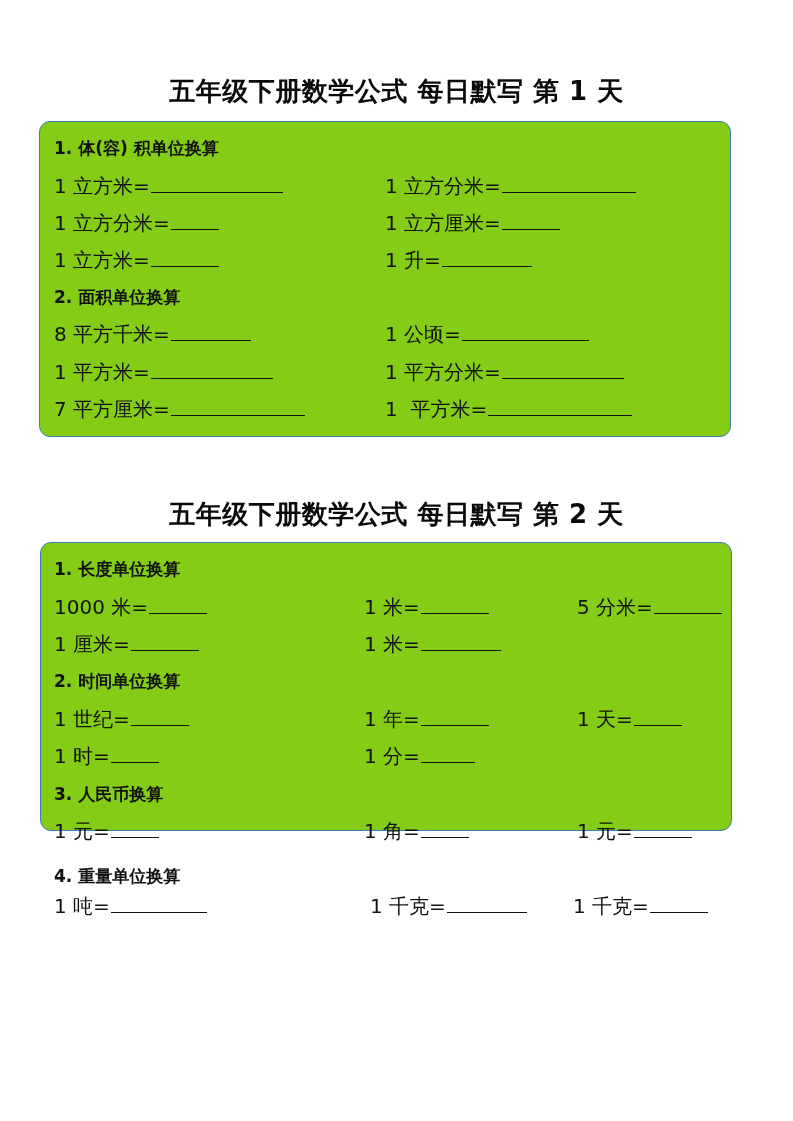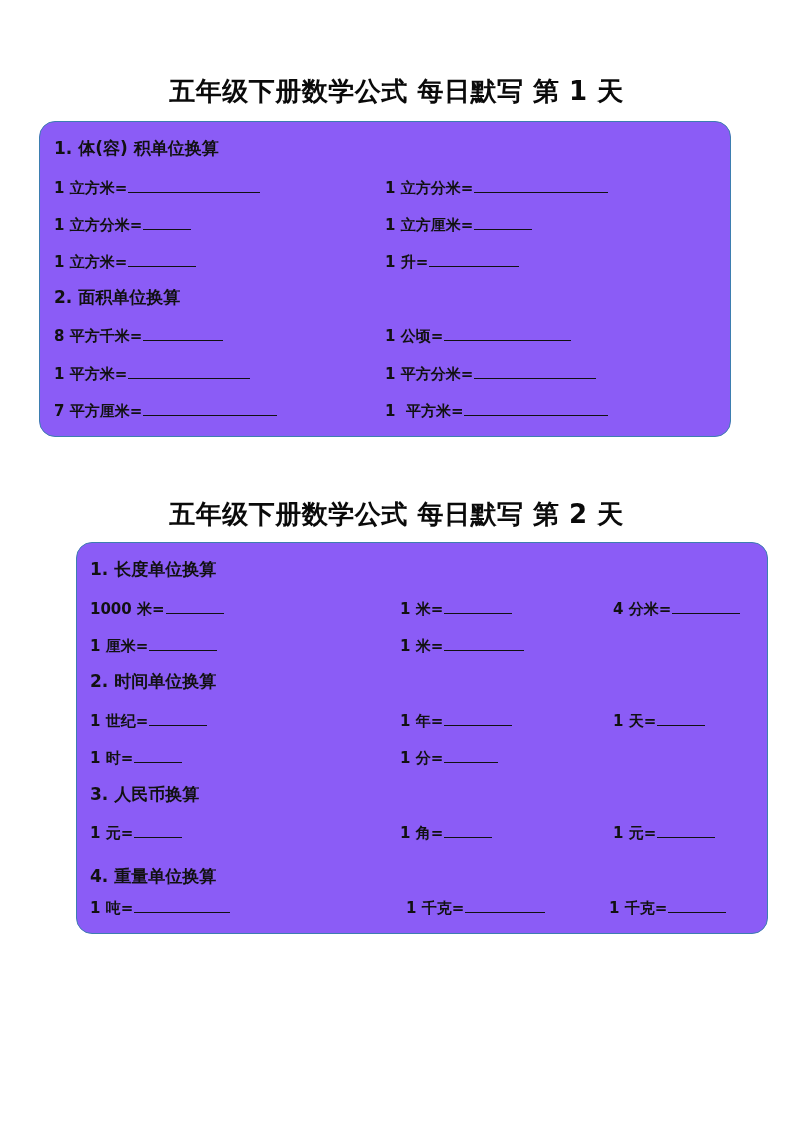--- a/index.html
+++ b/index.html
@@ -21,40 +21,39 @@
       width: 793px;
       text-align: center;
       font-size: 26px;
       font-weight: bold;
       letter-spacing: 0.5px;
       color: #0a0a0a;
     }
     .card {
       position: absolute;
       border: 1.5px solid #3d7eb0;
-      border-radius: 16px;
+      border-radius: 11px;
       box-sizing: border-box;
-      background: #8b5cf6;
+      background: #84cc16;
     }
     .row {
       position: absolute;
       font-size: 17px;
       line-height: 20px;
       white-space: nowrap;
     }
     .heading {
       font-weight: bold;
       font-size: 17px;
     }
     .item {
       position: absolute;
       white-space: nowrap;
-      font-size: 15px;
+      font-size: 20px;
       line-height: 20px;
-      font-weight: bold;
     }
     .blank {
       display: inline-block;
       border-bottom: 1.2px solid #111;
       height: 16px;
       vertical-align: baseline;
       margin-left: 1px;
     }
   </style>
 </head>
@@ -106,32 +105,32 @@
   <div class="item" style="left:14px; top:277px;">
     <span>7 平方厘米=</span><span class="blank" style="width:134px;"></span>
   </div>
   <div class="item" style="left:345px; top:277px;">
     <span style="white-space:pre;">1  平方米=</span><span class="blank" style="width:144px;"></span>
   </div>
 </div>
 
 <div class="title" style="top:497px;">五年级下册数学公式 每日默写  第 2 天</div>
 
-<div class="card" style="left:40px; top:542px; width:692px; height:392px;margin-left:36px;">
+<div class="card" style="left:40px; top:542px; width:692px; height:289px;">
 
   <div class="row heading" style="left:13px; top:16px;">1. 长度单位换算</div>
 
   <div class="item" style="left:13px; top:54px;">
     <span>1000 米=</span><span class="blank" style="width:58px;"></span>
   </div>
   <div class="item" style="left:323px; top:54px;">
     <span>1 米=</span><span class="blank" style="width:68px;"></span>
   </div>
   <div class="item" style="left:536px; top:54px;">
-    <span>4 分米=</span><span class="blank" style="width:68px;"></span>
+    <span>5 分米=</span><span class="blank" style="width:68px;"></span>
   </div>
 
   <div class="item" style="left:13px; top:91px;">
     <span>1 厘米=</span><span class="blank" style="width:68px;"></span>
   </div>
   <div class="item" style="left:323px; top:91px;">
     <span>1 米=</span><span class="blank" style="width:80px;"></span>
   </div>
 
   <div class="row heading" style="left:13px; top:128px;">2. 时间单位换算</div>

